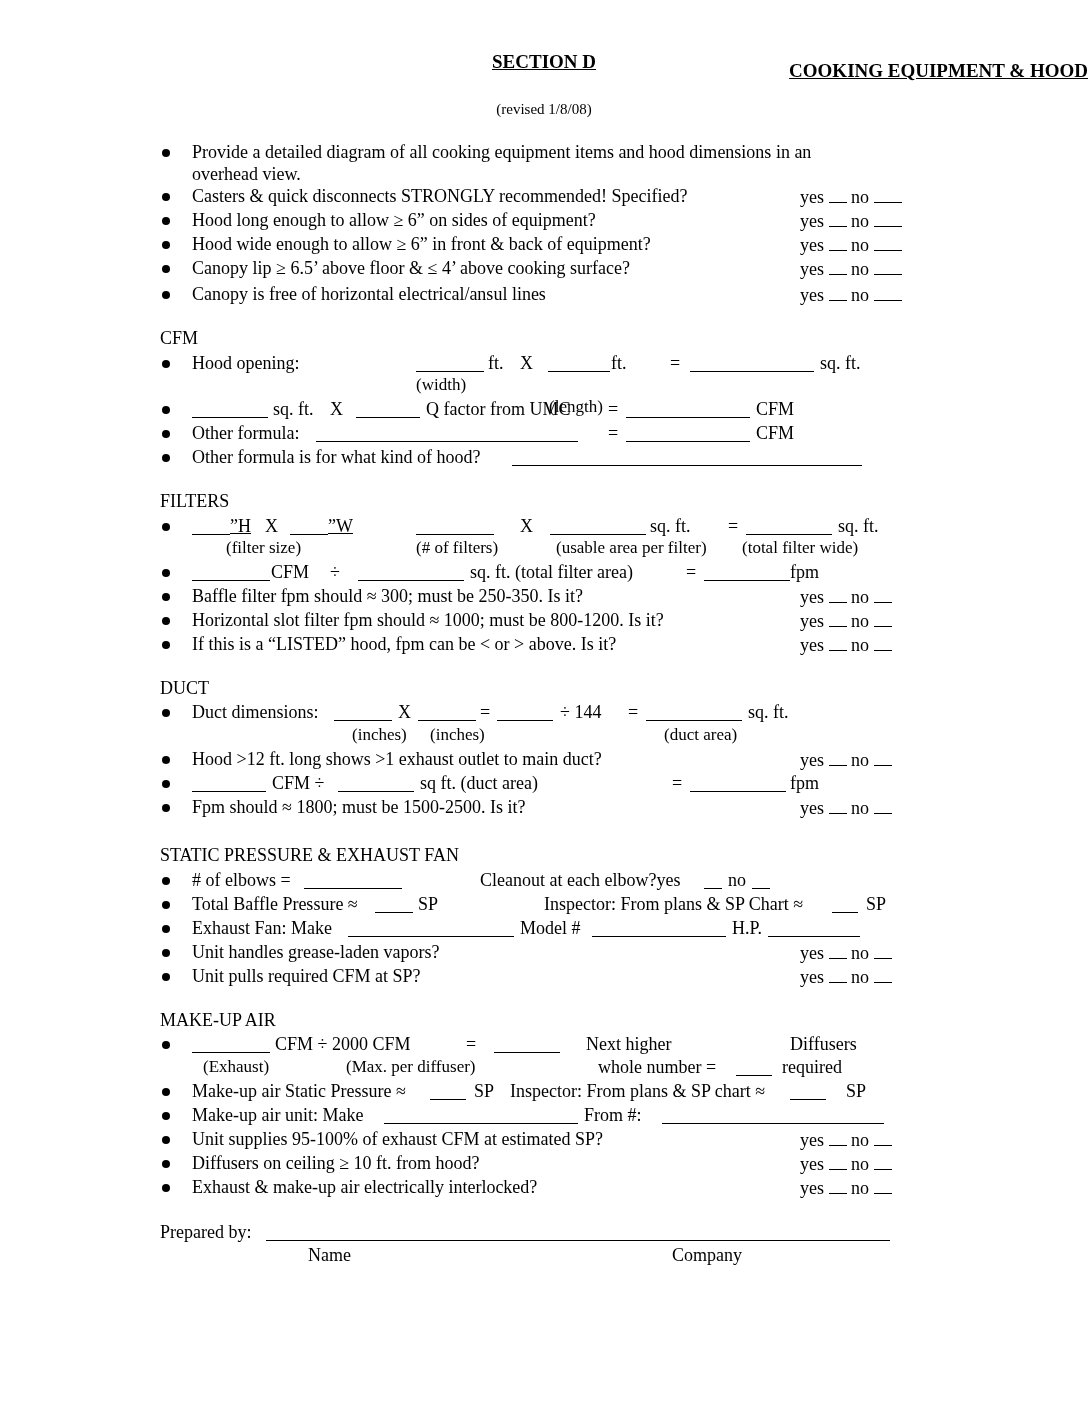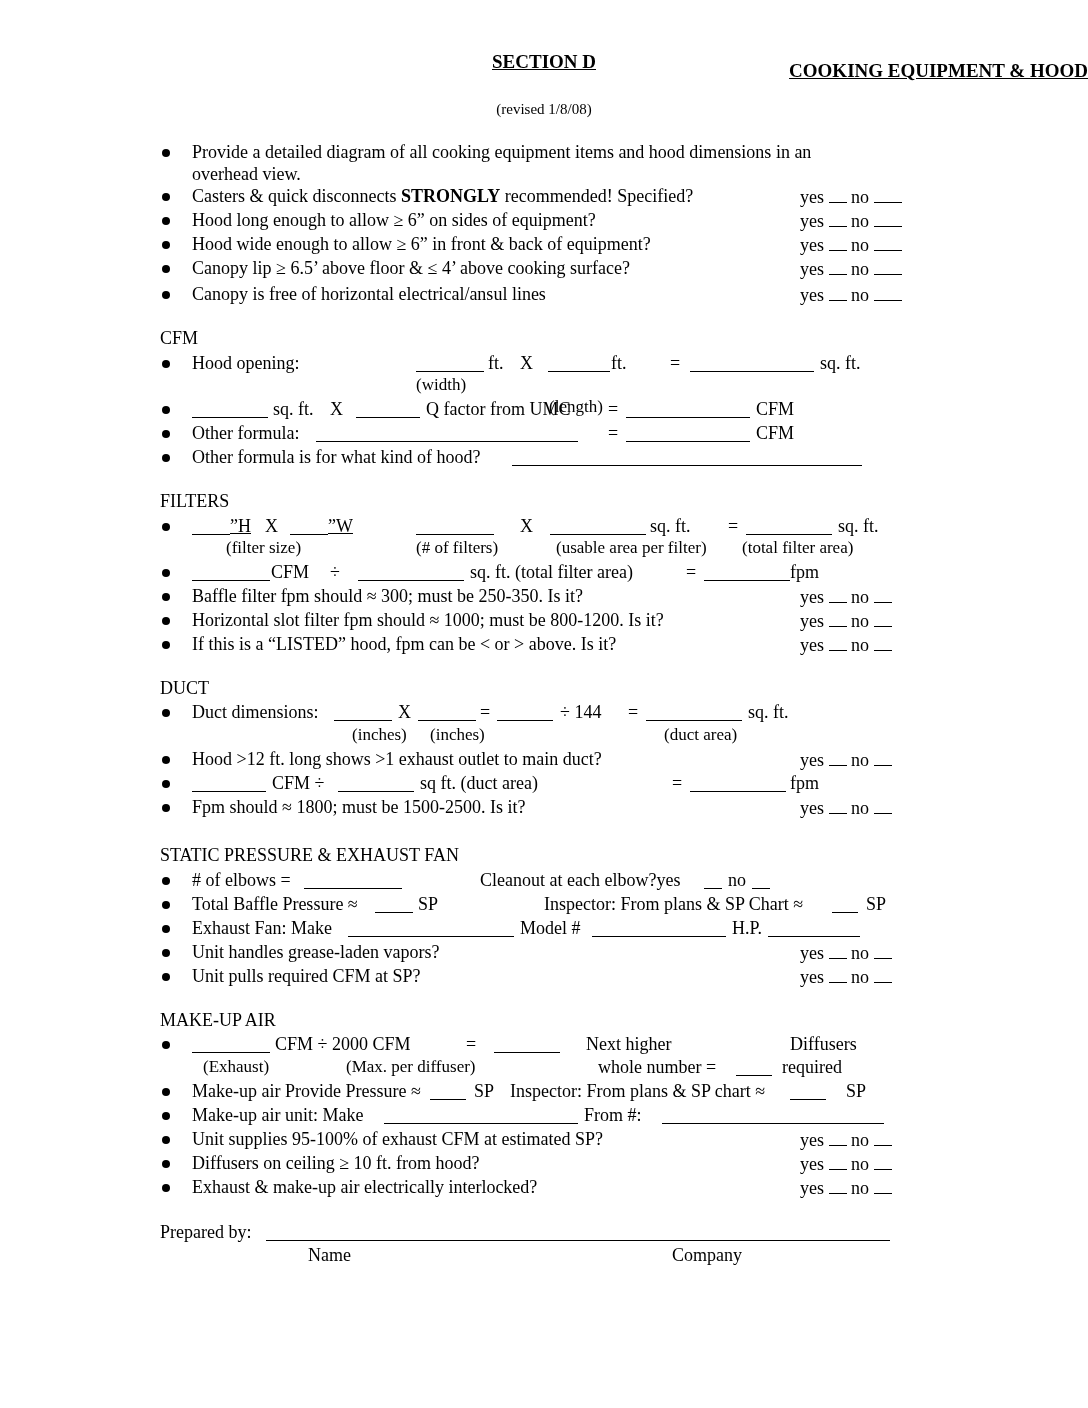--- a/index.html
+++ b/index.html
@@ -7,21 +7,21 @@
       font-family: "Liberation Serif", "DejaVu Serif", serif; color: #000; font-size: 18px; }
     .abs { position: absolute; white-space: nowrap; line-height: 20px; }
     .title { font-weight: bold; text-decoration: underline; text-align: center; width: 1088px; left: 0; }
     .t1 { top: 52px; font-size: 19px; }
     .t2 { top: 61px; font-size: 19px; text-align: right; }
     .t3 { top: 99px; font-size: 15px; text-align: center; width: 1088px; left: 0; }
     .bullet { left: 162px; width: 8px; height: 8px; border-radius: 50%; background: #000; position: absolute; }
     .h { font-size: 18px; left: 160px; }
     .blank { display: inline-block; border-bottom: 1.5px solid #000; height: 16px; vertical-align: baseline; }
     .sub { font-size: 17px; }
-    b { font-weight: bold; }
+    b { font-weight: normal; }
     .u { text-decoration: underline; }
   </style>
 </head>
 <body>
 
 <div class="abs title t1">SECTION D</div>
 <div class="abs title t2">COOKING EQUIPMENT &amp; HOOD</div>
 <div class="abs t3">(revised 1/8/08)</div>
 
 <span class="bullet" style="top:149px"></span>
@@ -93,21 +93,21 @@
 <span class="abs blank" style="left:416px;top:518px;width:78px"></span>
 <div class="abs" style="left:520px;top:516px">X</div>
 <span class="abs blank" style="left:550px;top:518px;width:96px"></span>
 <div class="abs" style="left:650px;top:516px">sq. ft.</div>
 <div class="abs" style="left:728px;top:516px">=</div>
 <span class="abs blank" style="left:746px;top:518px;width:86px"></span>
 <div class="abs" style="left:838px;top:516px">sq. ft.</div>
 <div class="abs sub" style="left:226px;top:538px">(filter size)</div>
 <div class="abs sub" style="left:416px;top:538px">(# of filters)</div>
 <div class="abs sub" style="left:556px;top:538px">(usable area per filter)</div>
-<div class="abs sub" style="left:742px;top:538px">(total filter area)</div>
+<div class="abs sub" style="left:742px;top:538px">(total filter wide)</div>
 
 <span class="bullet" style="top:569px"></span>
 <span class="abs blank" style="left:192px;top:564px;width:78px"></span>
 <div class="abs" style="left:271px;top:562px">CFM</div>
 <div class="abs" style="left:330px;top:562px">÷</div>
 <span class="abs blank" style="left:358px;top:564px;width:106px"></span>
 <div class="abs" style="left:470px;top:562px">sq. ft. (total filter area)</div>
 <div class="abs" style="left:686px;top:562px">=</div>
 <span class="abs blank" style="left:704px;top:564px;width:86px"></span>
 <div class="abs" style="left:790px;top:562px">fpm</div>
@@ -198,21 +198,21 @@
 <span class="abs blank" style="left:494px;top:1036px;width:66px"></span>
 <div class="abs" style="left:586px;top:1034px">Next higher</div>
 <div class="abs" style="left:790px;top:1034px">Diffusers</div>
 <div class="abs sub" style="left:203px;top:1057px">(Exhaust)</div>
 <div class="abs sub" style="left:346px;top:1057px">(Max. per diffuser)</div>
 <div class="abs" style="left:598px;top:1057px">whole number  =</div>
 <span class="abs blank" style="left:736px;top:1059px;width:36px"></span>
 <div class="abs" style="left:782px;top:1057px">required</div>
 
 <span class="bullet" style="top:1088px"></span>
-<div class="abs" style="left:192px;top:1081px">Make-up air Provide Pressure ≈</div>
+<div class="abs" style="left:192px;top:1081px">Make-up air Static Pressure ≈</div>
 <span class="abs blank" style="left:430px;top:1083px;width:36px"></span>
 <div class="abs" style="left:474px;top:1081px">SP</div>
 <div class="abs" style="left:510px;top:1081px">Inspector: From plans &amp; SP chart ≈</div>
 <span class="abs blank" style="left:790px;top:1083px;width:36px"></span>
 <div class="abs" style="left:846px;top:1081px">SP</div>
 
 <span class="bullet" style="top:1112px"></span>
 <div class="abs" style="left:192px;top:1105px">Make-up air unit: Make</div>
 <span class="abs blank" style="left:384px;top:1107px;width:194px"></span>
 <div class="abs" style="left:584px;top:1105px">From #:</div>

